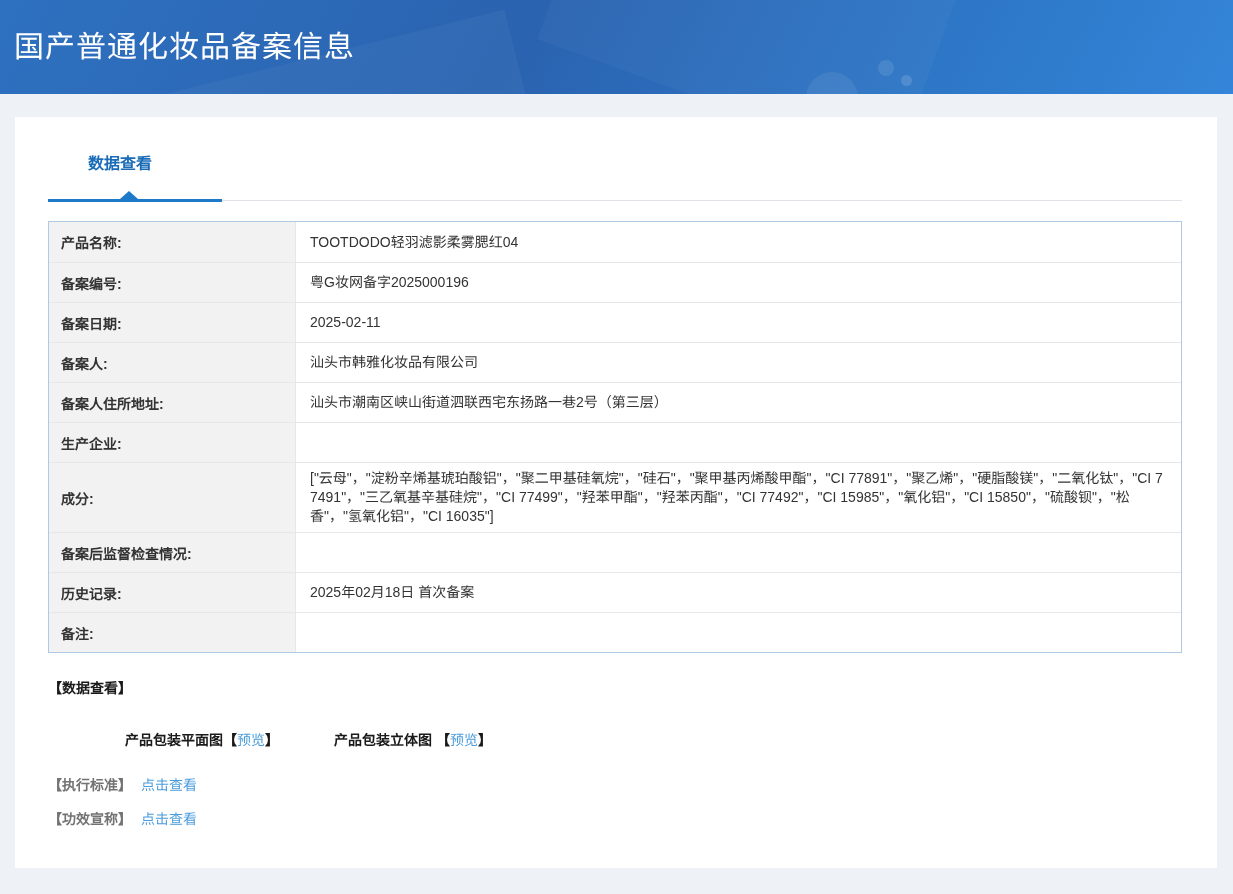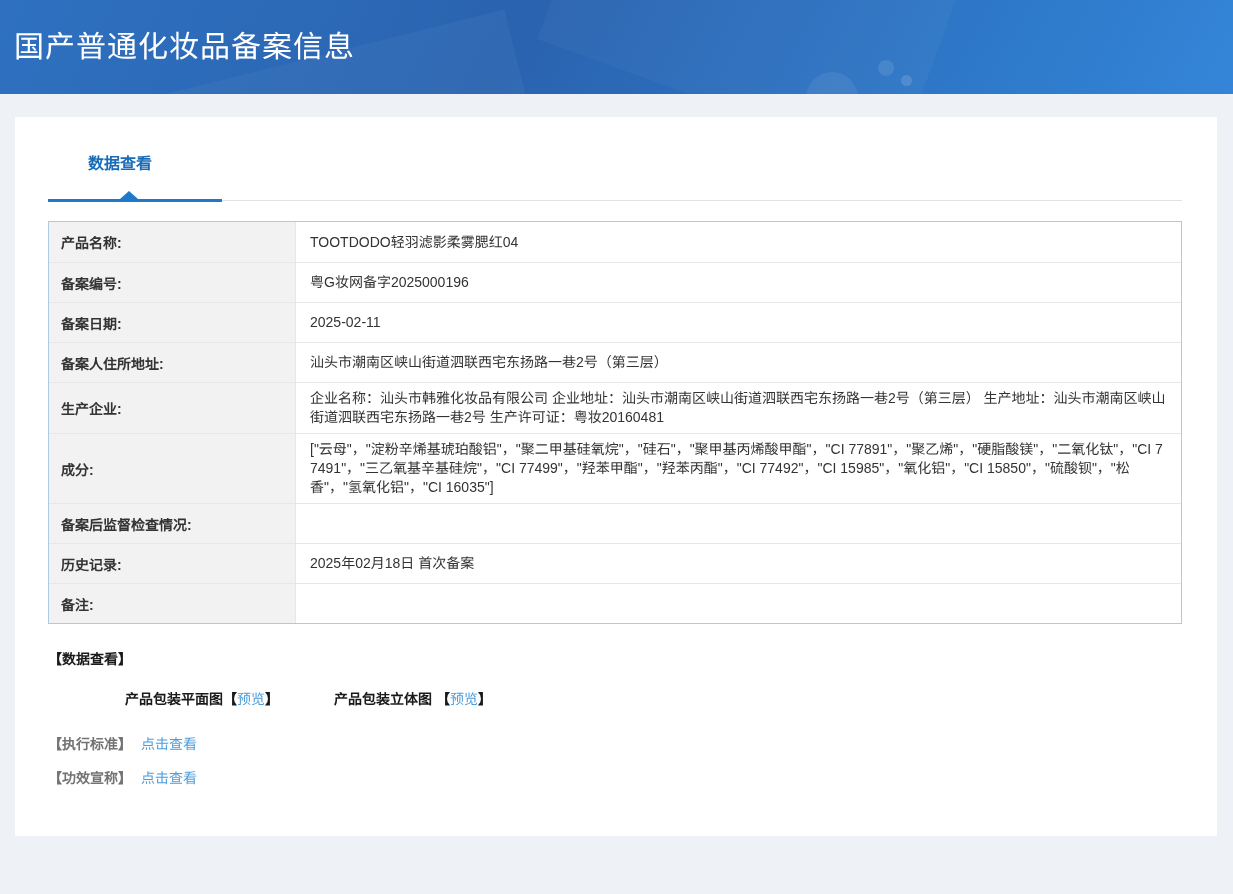--- a/index.html
+++ b/index.html
@@ -56,21 +56,21 @@
     flex:0 0 247px; background:#f2f2f2; border-right:1px solid #e7e7e7;
     display:flex; align-items:center; padding:6px 12px;
     font-size:14px; font-weight:bold; color:#333;
   }
   .tvalue {
     flex:1; display:flex; align-items:center; padding:6px 14px;
     font-size:14px; color:#333; line-height:19px; word-break:break-all;
   }
   
   .pack-row { margin-top:20px; padding-left:77px; font-size:14px; display:flex; }
-  .pack-item { margin-right:55px; color:#1a1a1a; font-weight:bold; }
+  .pack-item { margin-right:55px; color:#1a1a1a; font-weight:bold;margin-top:12px; }
   .bracket { color:#1a1a1a; font-weight:bold; }
   a.link { color:#4a9ddd; text-decoration:none; cursor:pointer; font-weight:normal; }
   .claim-row { margin-top:25px; font-size:14px; display:flex; align-items:center; }
   .claim-row .claim-label { font-weight:bold; color:#737373; }
   .claim-row a.link { margin-left:9px; }
 </style>
 </head>
 <body>
 
 <header class="hero">
@@ -100,26 +100,29 @@
     </div>
     <div class="trow">
       <div class="tlabel">备案编号:</div>
       <div class="tvalue">粤G妆网备字2025000196</div>
     </div>
     <div class="trow">
       <div class="tlabel">备案日期:</div>
       <div class="tvalue">2025-02-11</div>
     </div>
     <div class="trow">
+      <div class="tlabel">备案人:</div>
+      <div class="tvalue">汕头市韩雅化妆品有限公司</div>
+    </div>
+    <div class="trow">
       <div class="tlabel">备案人住所地址:</div>
       <div class="tvalue">汕头市潮南区峡山街道泗联西宅东扬路一巷2号（第三层）</div>
     </div>
     <div class="trow">
       <div class="tlabel">生产企业:</div>
-      <div class="tvalue">企业名称：汕头市韩雅化妆品有限公司 企业地址：汕头市潮南区峡山街道泗联西宅东扬路一巷2号（第三层） 生产地址：汕头市潮南区峡山街道泗联西宅东扬路一巷2号 生产许可证：粤妆20160481</div>
     </div>
     <div class="trow">
       <div class="tlabel">成分:</div>
       <div class="tvalue">["云母"，"淀粉辛烯基琥珀酸铝"，"聚二甲基硅氧烷"，"硅石"，"聚甲基丙烯酸甲酯"，"CI 77891"，"聚乙烯"，"硬脂酸镁"，"二氧化钛"，"CI 77491"，"三乙氧基辛基硅烷"，"CI 77499"，"羟苯甲酯"，"羟苯丙酯"，"CI 77492"，"CI 15985"，"氧化铝"，"CI 15850"，"硫酸钡"，"松香"，"氢氧化铝"，"CI 16035"]</div>
     </div>
     <div class="trow">
       <div class="tlabel">备案后监督检查情况:</div>
       <div class="tvalue"></div>
     </div>
     <div class="trow">

